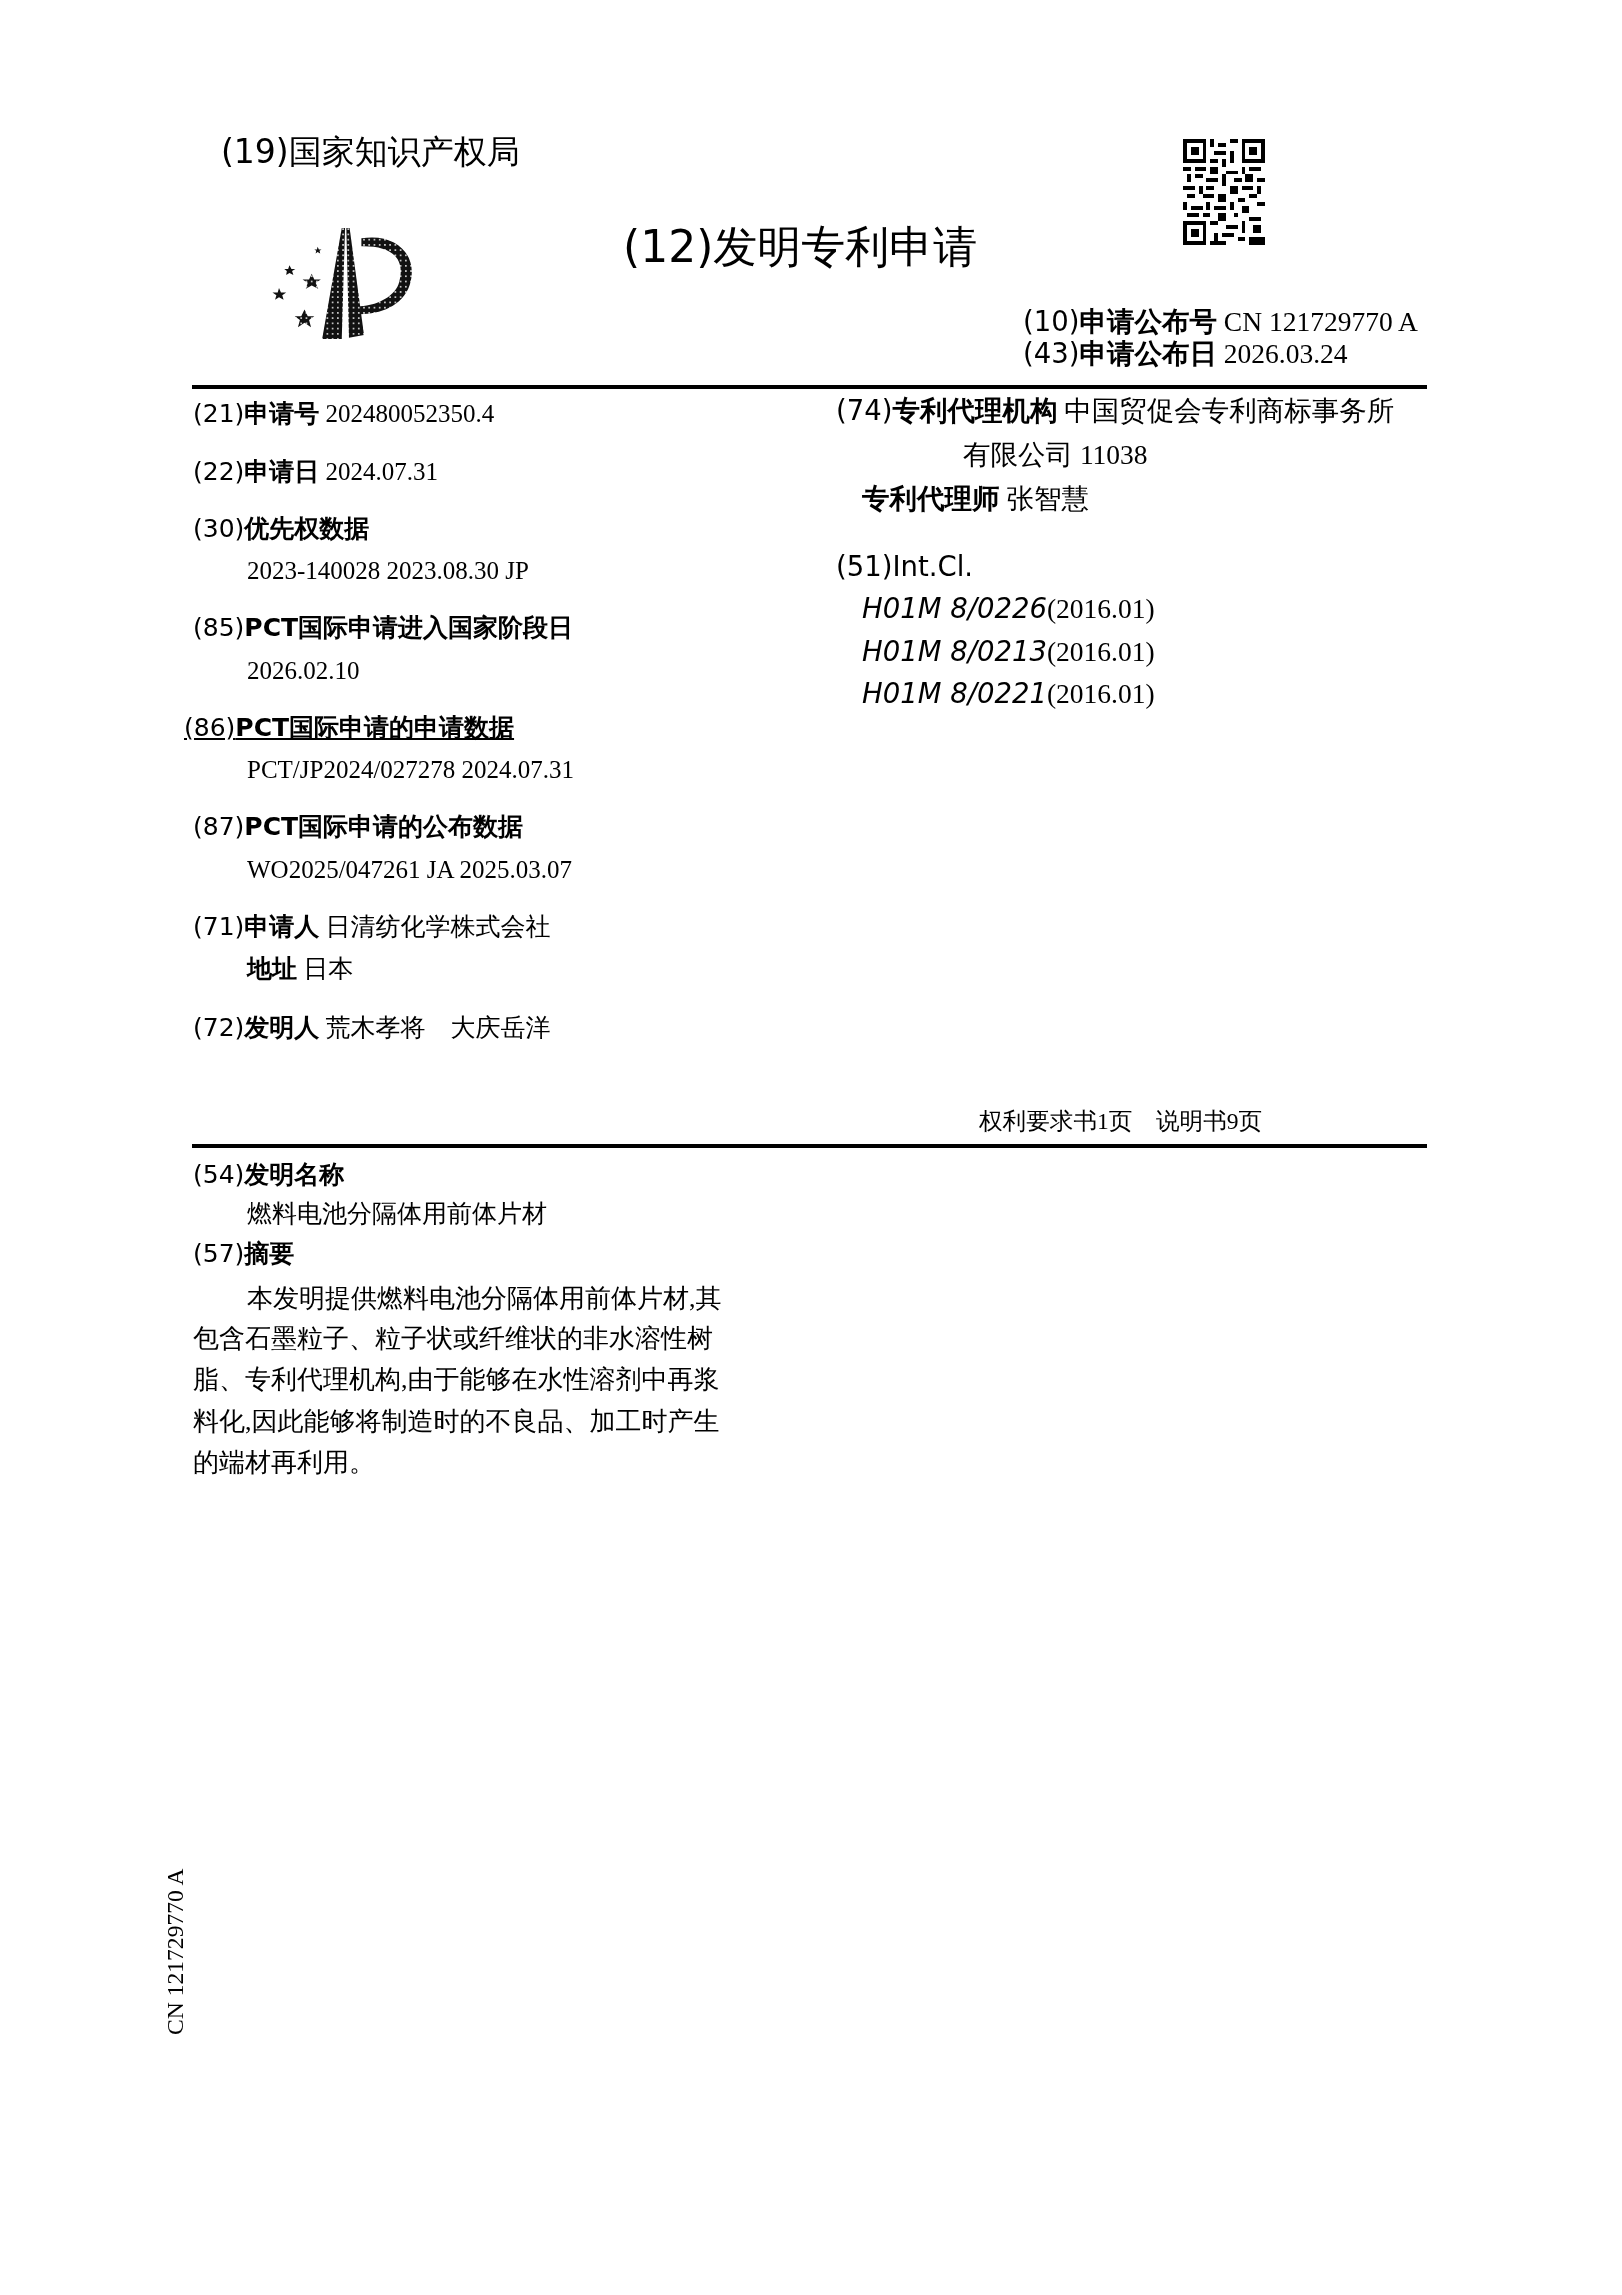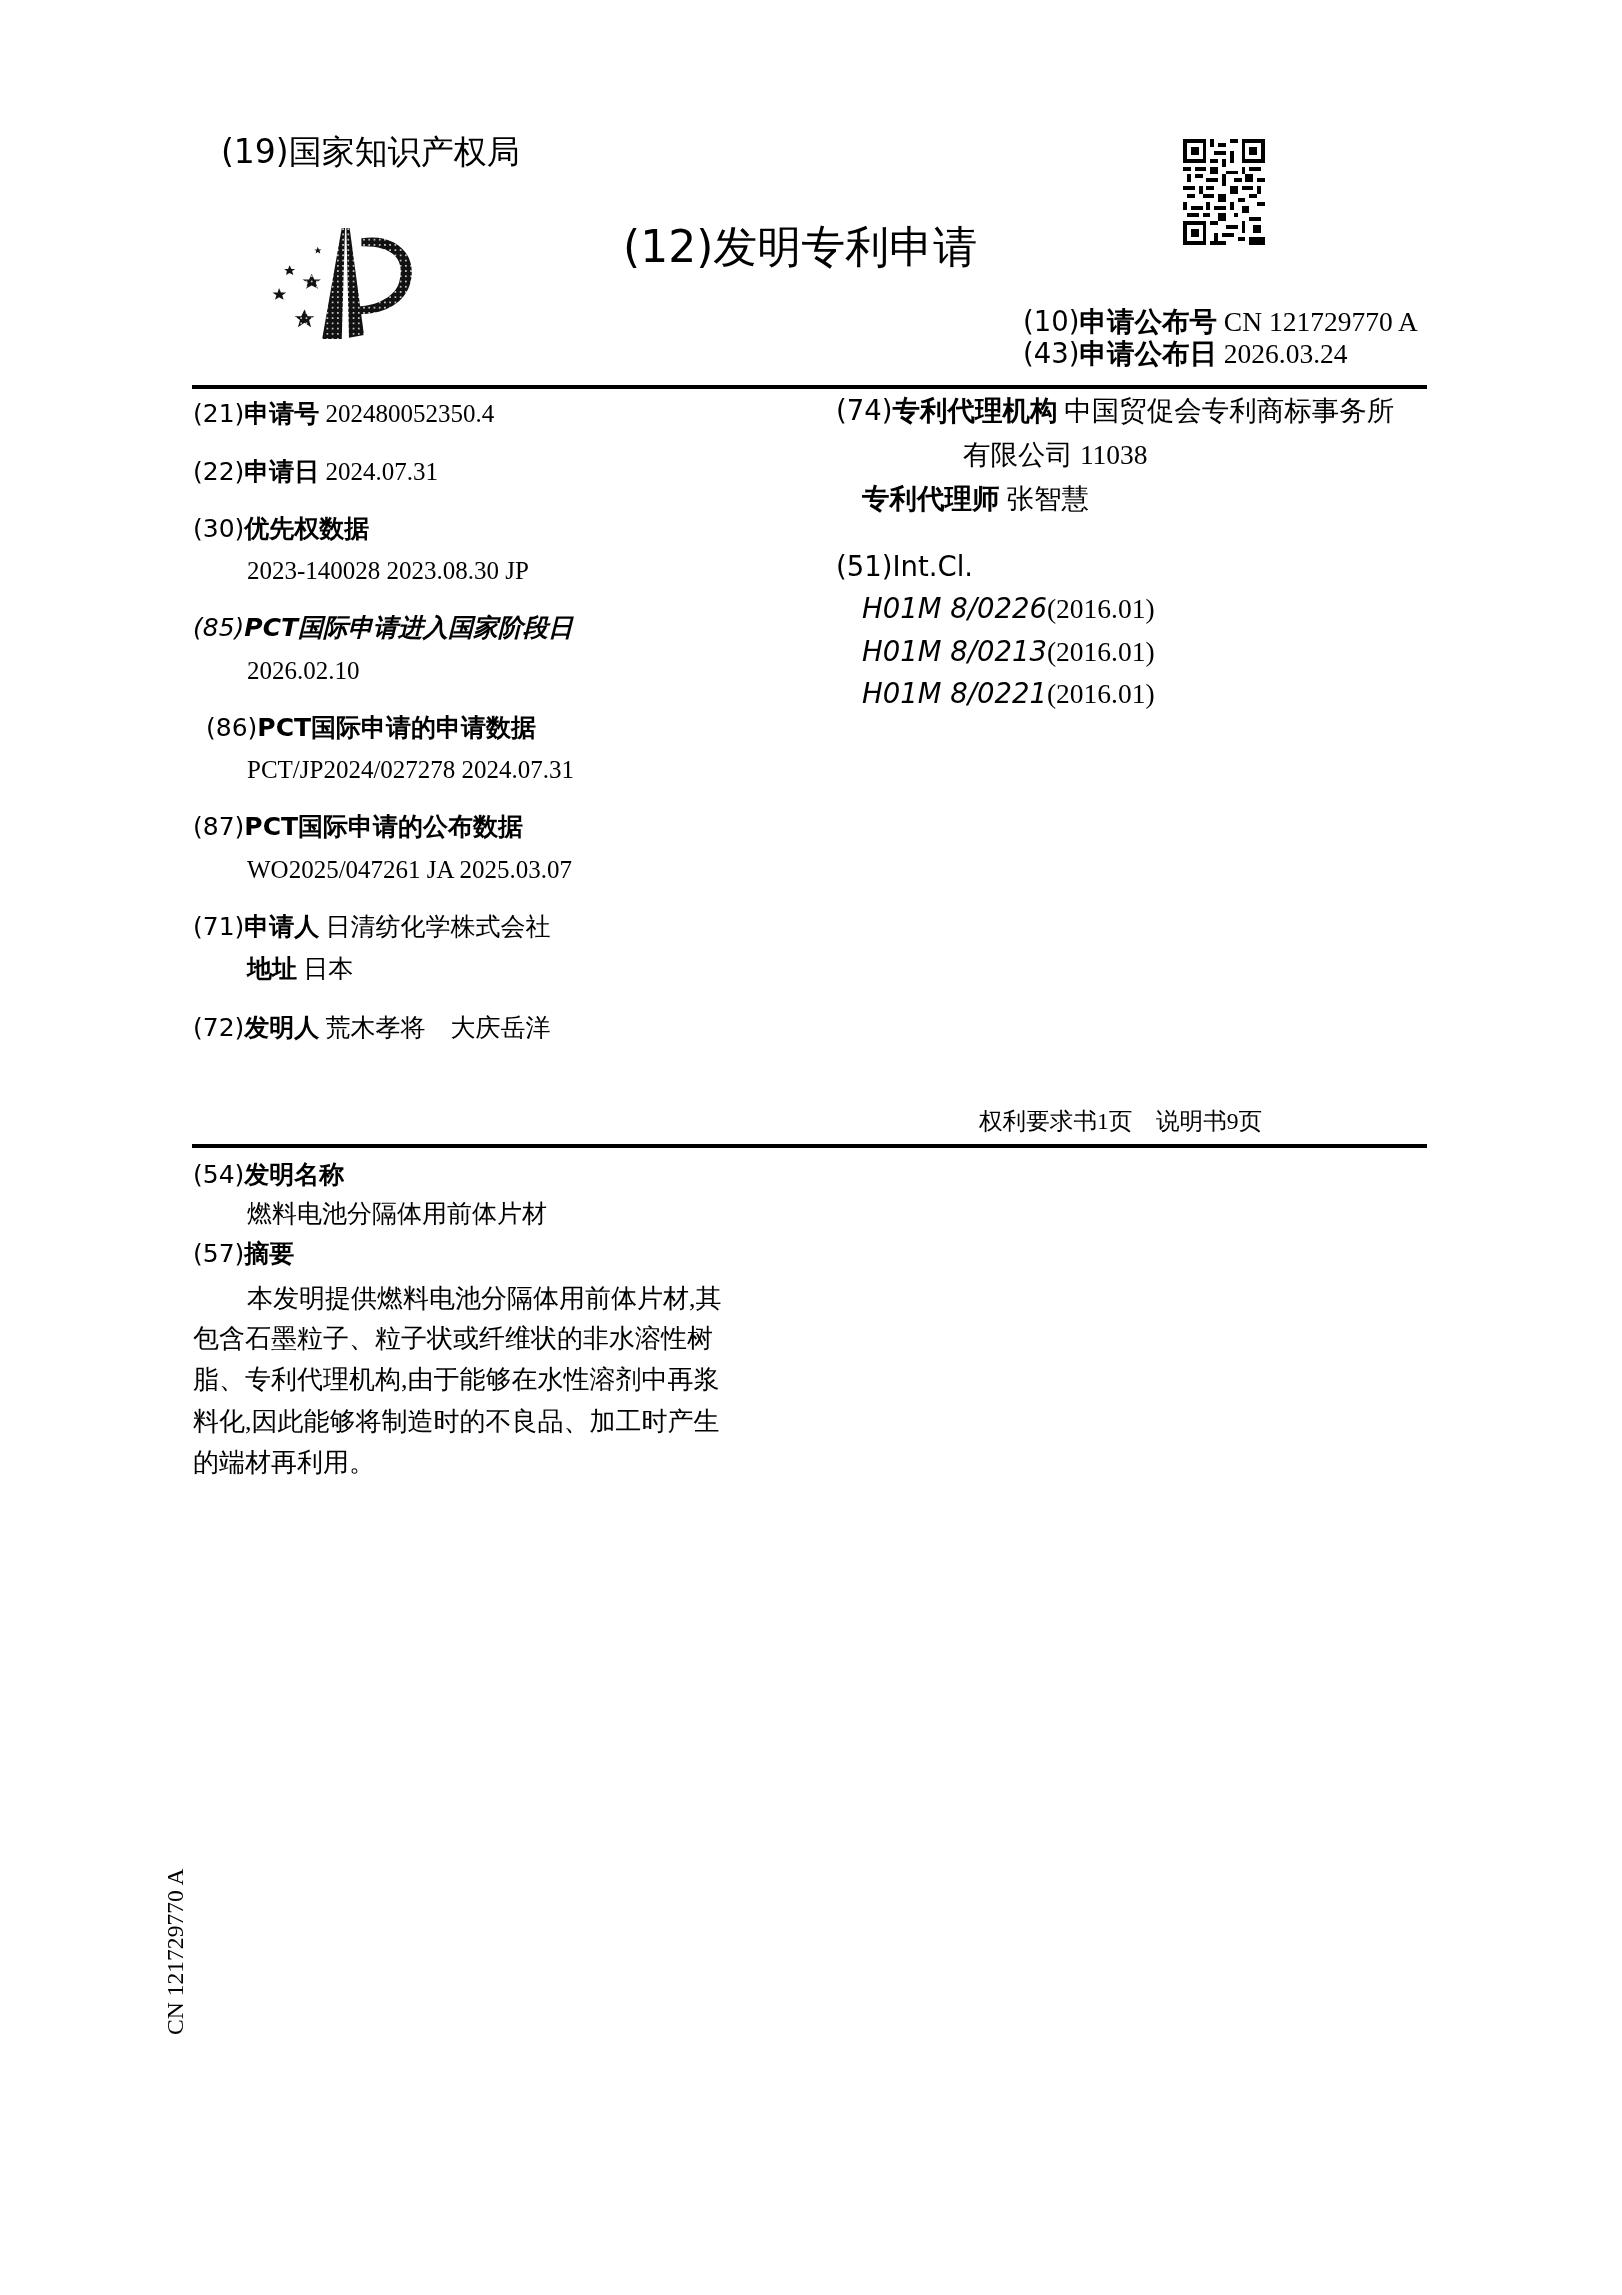--- a/index.html
+++ b/index.html
@@ -127,26 +127,26 @@
   <span class="num">(21)</span><span class="lbl">申请号</span>&nbsp;<span class="val">202480052350.4</span>
 </div>
 <div class="abs f38" style="left:193px; top:457px;">
   <span class="num">(22)</span><span class="lbl">申请日</span>&nbsp;<span class="val">2024.07.31</span>
 </div>
 <div class="abs f38" style="left:193px; top:514px;">
   <span class="num">(30)</span><span class="lbl">优先权数据</span>
 </div>
 <div class="abs f38 val" style="left:247px; top:556px;">2023-140028 2023.08.30 JP</div>
 
-<div class="abs f38" style="left:193px; top:613px;font-style:italic;">
+<div class="abs f38" style="left:193px; top:613px;">
   <span class="num">(85)</span><span class="lbl">PCT国际申请进入国家阶段日</span>
 </div>
 <div class="abs f38 val" style="left:247px; top:656px;">2026.02.10</div>
 
-<div class="abs f38" style="left:206px; top:713px;">
+<div class="abs f38" style="left:184px; top:713px;text-decoration:underline;">
   <span class="num">(86)</span><span class="lbl">PCT国际申请的申请数据</span>
 </div>
 <div class="abs f38 val" style="left:247px; top:755px;">PCT/JP2024/027278 2024.07.31</div>
 
 <div class="abs f38" style="left:193px; top:812px;">
   <span class="num">(87)</span><span class="lbl">PCT国际申请的公布数据</span>
 </div>
 <div class="abs f38 val" style="left:247px; top:855px;">WO2025/047261 JA 2025.03.07</div>
 
 <div class="abs f38" style="left:193px; top:912px;">

